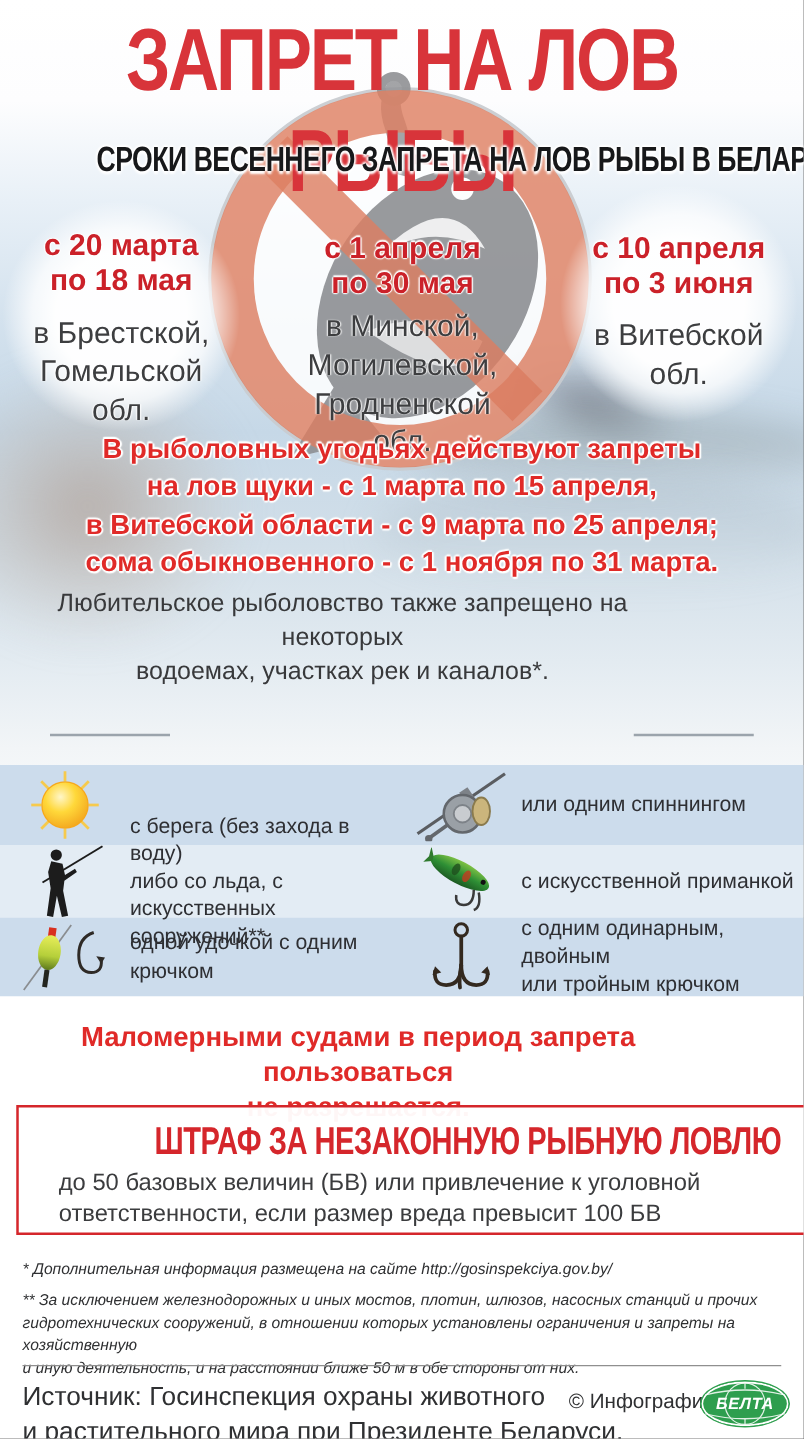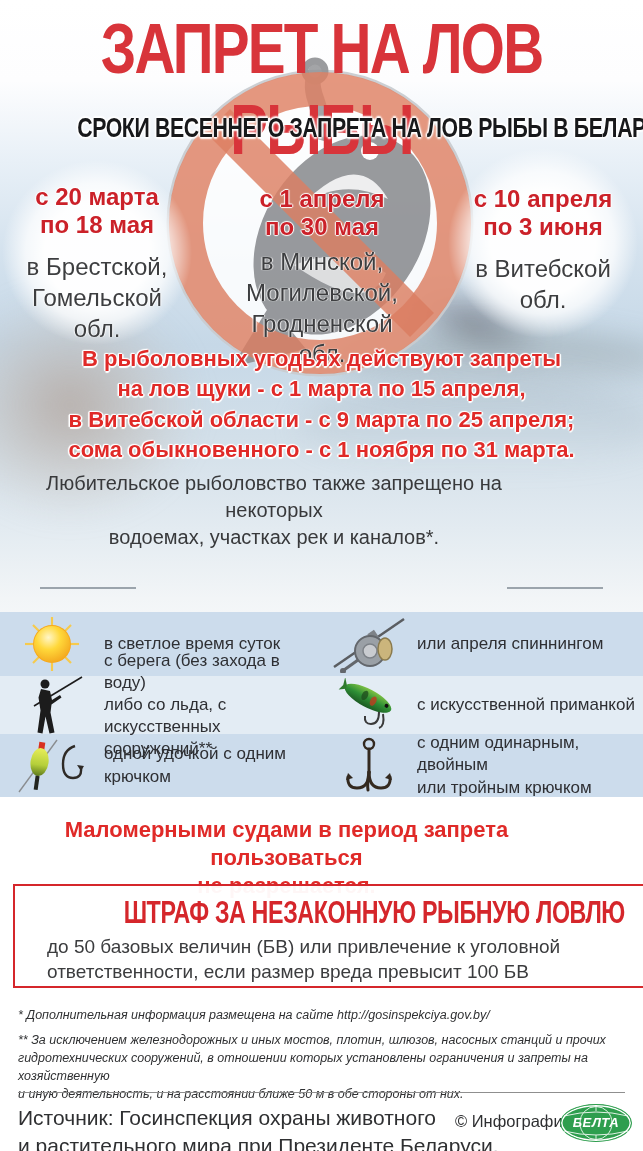--- a/index.html
+++ b/index.html
@@ -159,35 +159,34 @@
             </g>
             <circle cx="28" cy="28" r="19" fill="#f7a81b"></circle>
             <circle cx="28" cy="28" r="18" fill="url(#sg)"></circle>
             <radialGradient id="sg" cx="40%" cy="32%" r="75%">
               <stop offset="0%" stop-color="#fff6c8"></stop>
                 <stop offset="45%" stop-color="#ffd83a"></stop>
                 <stop offset="100%" stop-color="#f2a41c"></stop>
             </radialGradient>
           </svg>
         </div>
-        <div class="atext pre">в светлое время суток</div>
       </div>
       <div class="acell right">
         <div class="icon-box">
           <svg width="74" height="58" viewBox="0 0 74 58">
             <line x1="2" y1="52" x2="72" y2="4" stroke="#5a5d61" stroke-width="2.5"></line>
             <rect x="38" y="16" width="8" height="12" fill="#7d8288" transform="rotate(-34 42 22)"></rect>
             <circle cx="38" cy="36" r="15" fill="#9aa0a6" stroke="#63676c" stroke-width="2"></circle>
             <circle cx="38" cy="36" r="7" fill="#c9ccd0" stroke="#7d8288" stroke-width="1.5"></circle>
             <ellipse cx="53" cy="34" rx="7" ry="11" fill="#cbb57c" stroke="#8a7a4d" stroke-width="1.5"></ellipse>
             <line x1="26" y1="45" x2="12" y2="55" stroke="#63676c" stroke-width="3"></line>
             <circle cx="11" cy="56" r="3" fill="#63676c"></circle>
           </svg>
         </div>
-        <div class="atext pre">или апреля спиннингом</div>
+        <div class="atext pre">или одним спиннингом</div>
       </div>
     </div>
     <div class="arow light r2">
       <div class="acell left">
         <div class="icon-box">
           <svg width="64" height="58" viewBox="0 0 64 58">
             <line x1="14" y1="30" x2="62" y2="1" stroke="#1c1c1c" stroke-width="1.6"></line>
             <circle cx="25" cy="8" r="4.5" fill="#1c1c1c"></circle>
             <path d="M21 13 l9 2 2 9 8 -5 1.5 2.5 -10 7 -1 8 4 20 -5 1 -4 -17 -3 17 -5 -1 3 -22 -2 -13z" fill="#1c1c1c"></path>
           </svg>

